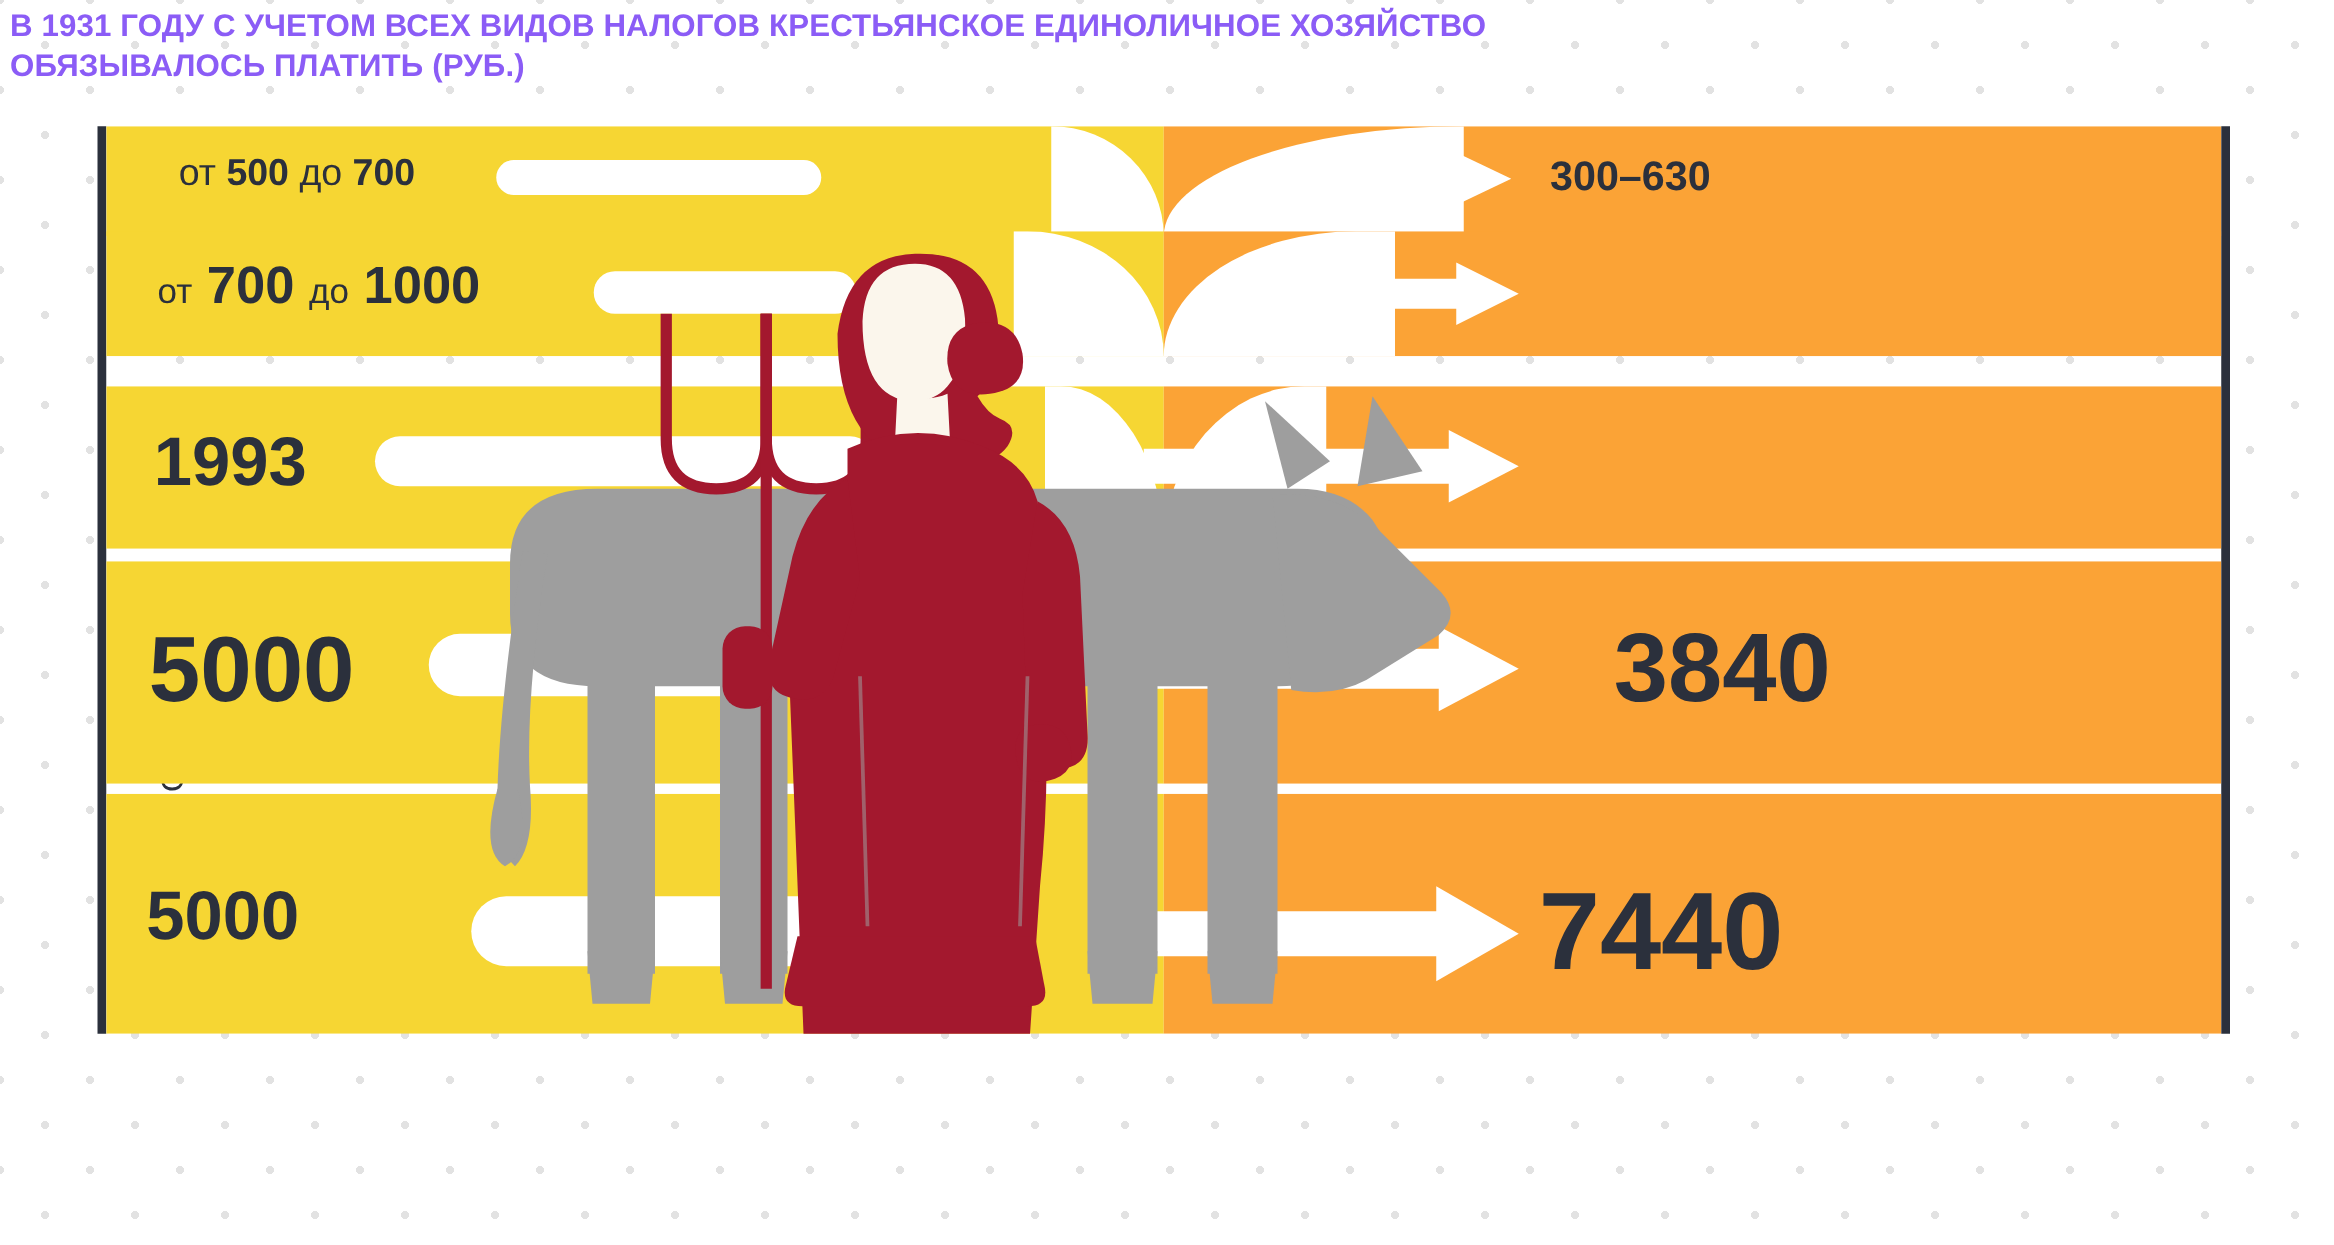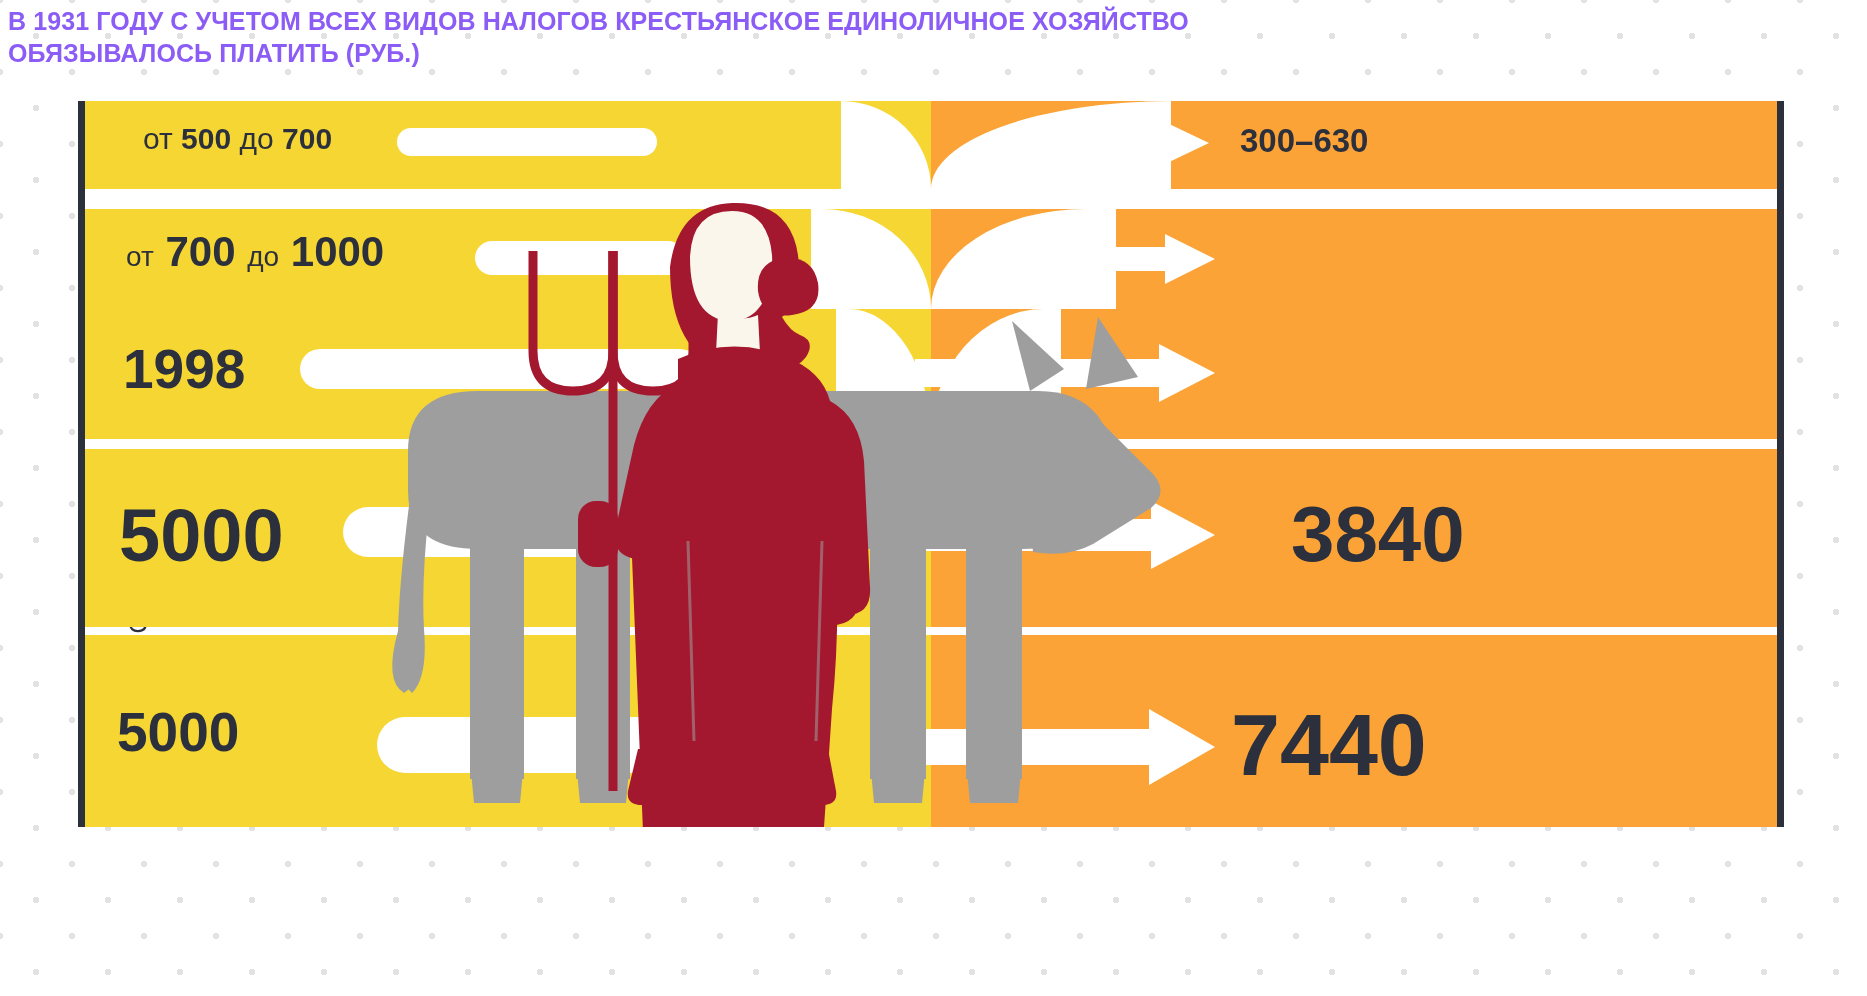--- a/index.html
+++ b/index.html
@@ -111,21 +111,21 @@
     </div>
     <div class="lbl" style="left:58px;top:23px;font-size:30px;">
       <span class="w">от</span>
       <span>500</span>
       <span class="w">до</span>
       <span>700</span>
     </div>
     <div class="rlbl" style="left:1155px;top:23px;font-size:33px;">300–630</div>
   </div>
 
-  <div class="band" style="top:108px;height:100px;text-decoration:underline;">
+  <div class="band" style="top:84px;height:100px;text-decoration:underline;">
     <div class="half l"></div>
     <div class="half r"></div>
     <div class="lobe" style="left:50%;margin-left:-120px;top:0;width:120px;height:100px;
          border-top-right-radius:120px 110px;"></div>
     <div class="lobe" style="left:50%;top:0;width:185px;height:100px;
          border-top-left-radius:185px 120px;"></div>
     <div class="whitebar" style="left:390px;top:32px;width:210px;height:34px;"></div>
     <div class="arrow" style="left:880px;top:25px;width:250px;height:50px;">
       <div class="shaft" style="top:13px;width:212px;height:24px;"></div>
       <div class="head" style="left:200px;top:0;border-width:25px 0 25px 50px;"></div>
@@ -143,21 +143,21 @@
     <div class="half r"></div>
     <div class="lobe" style="left:50%;margin-left:-95px;top:0;width:95px;height:130px;
          border-top-right-radius:95px 150px;"></div>
     <div class="lobe" style="left:50%;top:0;width:130px;height:130px;
          border-top-left-radius:130px 150px;"></div>
     <div class="whitebar" style="left:215px;top:40px;width:400px;height:40px;"></div>
     <div class="arrow" style="left:830px;top:35px;width:300px;height:58px;">
       <div class="shaft" style="top:15px;width:258px;height:28px;"></div>
       <div class="head" style="left:244px;top:0;border-width:29px 0 29px 56px;"></div>
     </div>
-    <div class="lbl" style="left:38px;top:33px;font-size:55px;">1998</div>
+    <div class="lbl" style="left:38px;top:33px;font-size:55px;">1993</div>
   </div>
 
   <div class="band" style="top:348px;height:178px;">
     <div class="half l"></div>
     <div class="half r"></div>
     <div class="whitebar" style="left:258px;top:58px;width:430px;height:50px;"></div>
     <div class="arrow" style="left:790px;top:52px;width:340px;height:68px;">
       <div class="shaft" style="top:18px;width:292px;height:32px;"></div>
       <div class="head" style="left:276px;top:0;border-width:34px 0 34px 64px;"></div>
     </div>

